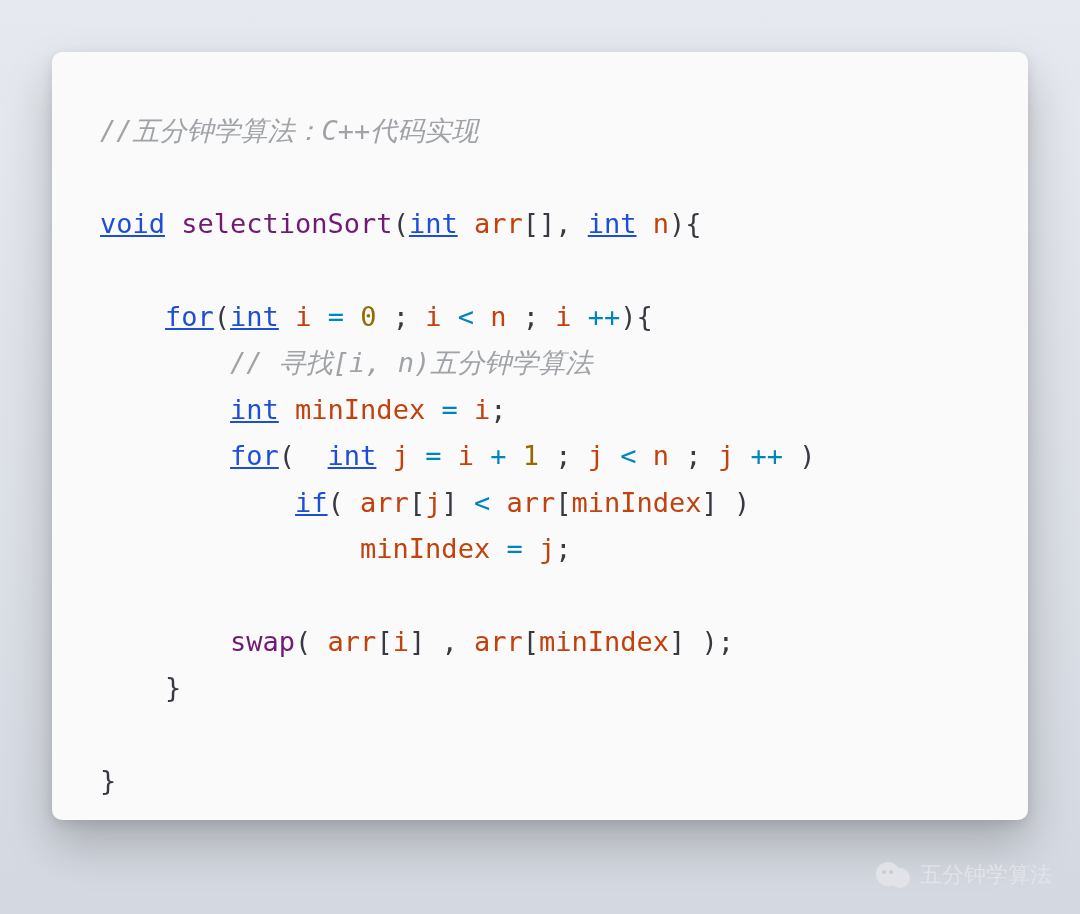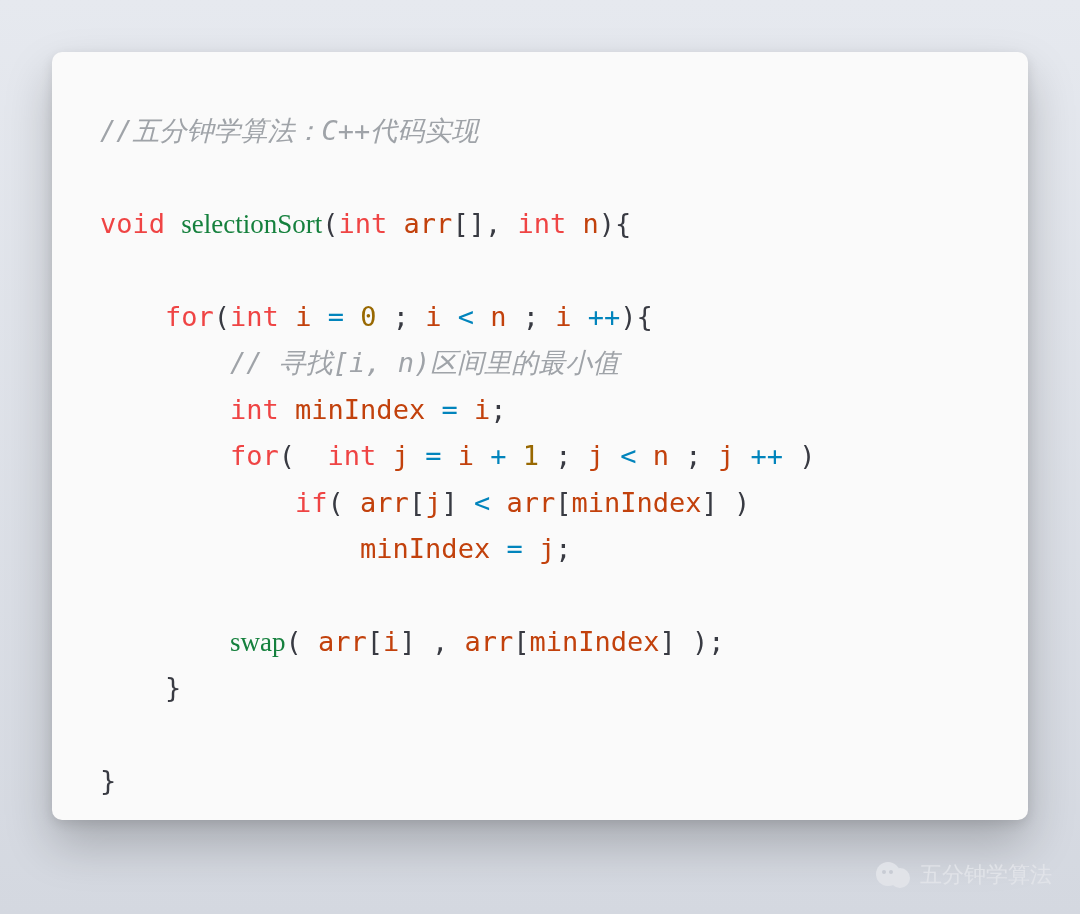--- a/index.html
+++ b/index.html
@@ -26,22 +26,22 @@
   }
   pre.code {
     margin: 0;
     font-family: "SF Mono", "Consolas", "Menlo", monospace;
     font-size: 27px;
     line-height: 1.72;
     color: #383a42;
     white-space: pre;
   }
   .c-comment  { color: #9fa3a8; font-style: italic; text-align: right; }
-  .c-keyword  { color: #ef4444; }        
-  .c-func     { color: #15803d; font-family: Liberation Serif, serif; }        
+  .c-keyword  { color: #1d4ed8; text-decoration: underline; }        
+  .c-func     { color: #701a75; }        
   .c-param    { color: #c2410c; }        
   .c-num      { color: #986801; }        
   .c-op       { color: #0184bc; }        
   .c-plain    { color: #383a42; }
   .watermark {
     position: absolute;
     right: 28px;
     bottom: 22px;
     display: flex;
     align-items: center;
@@ -73,21 +73,21 @@
 </style>
 </head>
 <body>
 
 <div class="card">
 <pre class="code"><span class="c-comment">//五分钟学算法：C++代码实现</span>
 
 <span class="c-keyword">void</span> <span class="c-func">selectionSort</span><span class="c-plain">(</span><span class="c-keyword">int</span> <span class="c-param">arr</span><span class="c-plain">[]</span><span class="c-plain">, </span><span class="c-keyword">int</span> <span class="c-param">n</span><span class="c-plain">){</span>
 
     <span class="c-keyword">for</span><span class="c-plain">(</span><span class="c-keyword">int</span> <span class="c-param">i</span><span class="c-op"> = </span><span class="c-num">0</span><span class="c-plain"> ; </span><span class="c-param">i</span><span class="c-op"> &lt; </span><span class="c-param">n</span><span class="c-plain"> ; </span><span class="c-param">i</span><span class="c-op"> ++</span><span class="c-plain">){</span>
-        <span class="c-comment">// 寻找[i, n)区间里的最小值</span>
+        <span class="c-comment">// 寻找[i, n)五分钟学算法</span>
         <span class="c-keyword">int</span> <span class="c-param">minIndex</span><span class="c-op"> = </span><span class="c-param">i</span><span class="c-plain">;</span>
         <span class="c-keyword">for</span><span class="c-plain">( </span> <span class="c-keyword">int</span> <span class="c-param">j</span><span class="c-op"> = </span><span class="c-param">i</span><span class="c-op"> + </span><span class="c-num">1</span><span class="c-plain"> ; </span><span class="c-param">j</span><span class="c-op"> &lt; </span><span class="c-param">n</span><span class="c-plain"> ; </span><span class="c-param">j</span><span class="c-op"> ++</span><span class="c-plain"> )</span>
             <span class="c-keyword">if</span><span class="c-plain">( </span><span class="c-param">arr</span><span class="c-plain">[</span><span class="c-param">j</span><span class="c-plain">]</span><span class="c-op"> &lt; </span><span class="c-param">arr</span><span class="c-plain">[</span><span class="c-param">minIndex</span><span class="c-plain">]</span><span class="c-plain"> )</span>
                 <span class="c-param">minIndex</span><span class="c-op"> = </span><span class="c-param">j</span><span class="c-plain">;</span>
 
         <span class="c-func">swap</span><span class="c-plain">( </span><span class="c-param">arr</span><span class="c-plain">[</span><span class="c-param">i</span><span class="c-plain">]</span><span class="c-plain"> , </span><span class="c-param">arr</span><span class="c-plain">[</span><span class="c-param">minIndex</span><span class="c-plain">]</span><span class="c-plain"> );</span>
     <span class="c-plain">}</span>
 
 <span class="c-plain">}</span></pre>
 </div>

